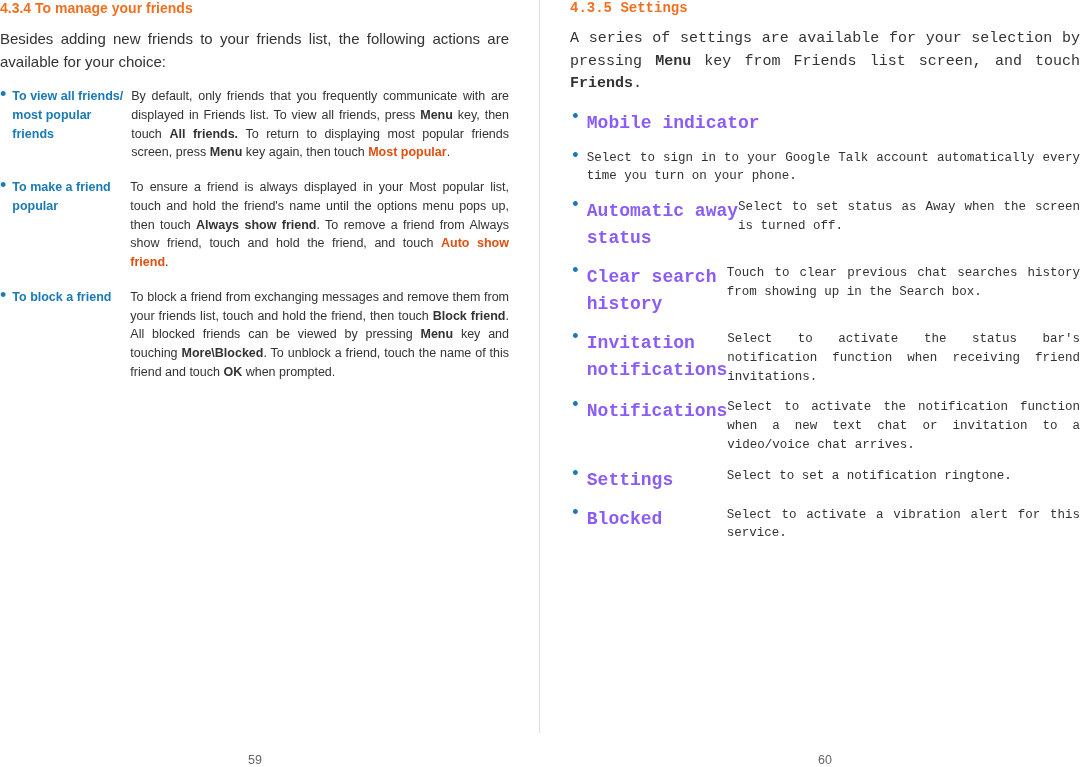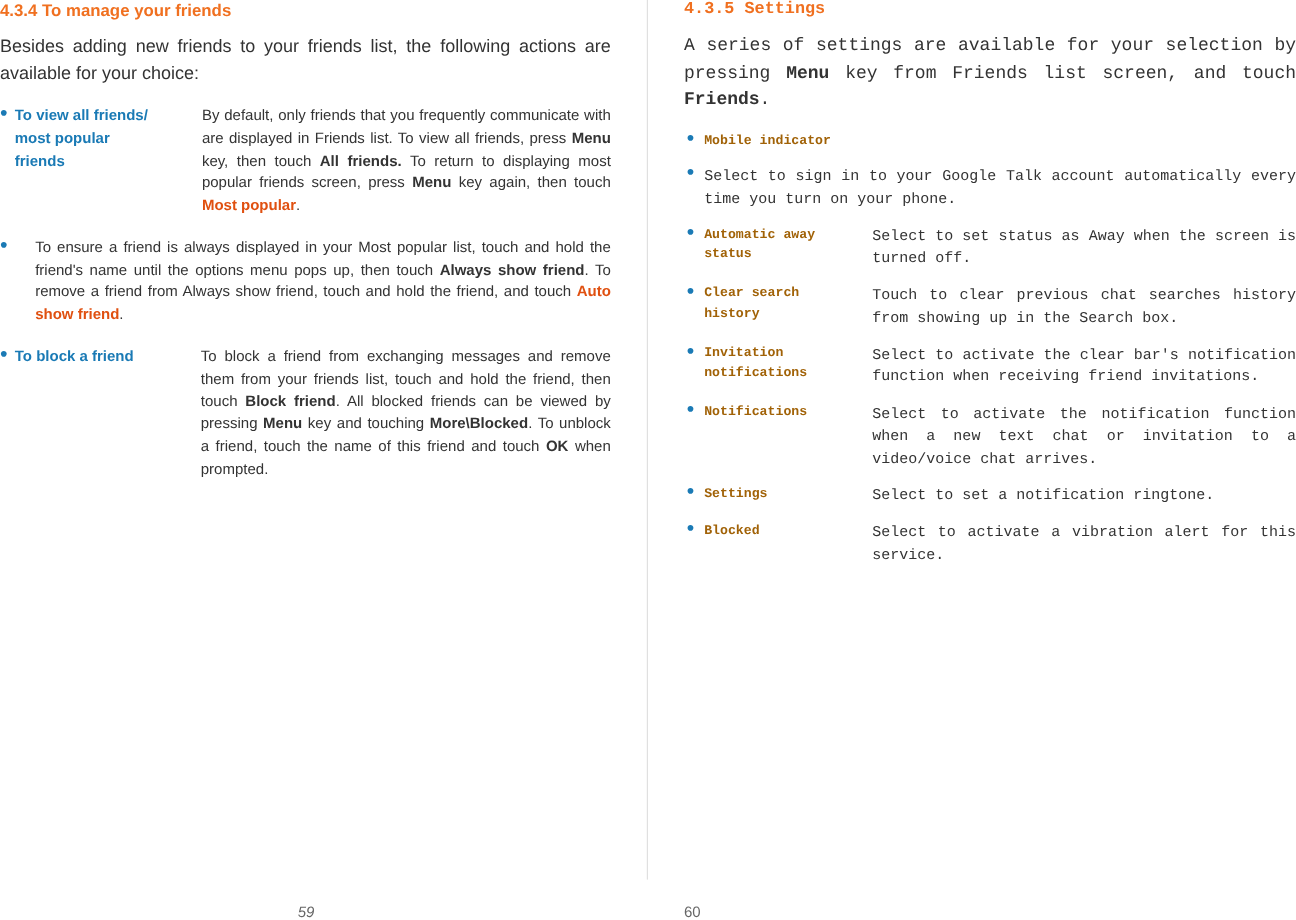--- a/index.html
+++ b/index.html
@@ -65,59 +65,58 @@
       color: #1a7ab5;
       font-size: 18px;
       line-height: 1;
       margin-right: 6px;
       flex-shrink: 0;
       margin-top: -2px;
     }
 
     .left-bullet-content {
       display: flex;
-      gap: 28px;
+      gap: 8px;
       flex: 1;
     }
 
     .left-bullet-term {
       color: #1a7ab5;
       font-weight: bold;
       font-size: 12.5px;
       min-width: 110px;
       flex-shrink: 0;
       line-height: 1.5;
     }
 
     .left-bullet-desc {
       font-size: 12.5px;
       color: #333;
       line-height: 1.5;
       text-align: justify;
       flex: 1;
-      margin-left: 17px;
     }
 
     .page-numbers {
       display: flex;
       width: 100%;
       padding-top: 20px;
     }
 
     .page-num-left {
       width: 50%;
       text-align: center;
       color: #666;
       font-size: 12.5px;
       padding-right: 30px;
-      font-style: italic;
     }
 
     .page-num-right {
       width: 50%;
+      text-align: center;
       color: #666;
       font-size: 12.5px;
       padding-left: 30px;
     }
 
     .pages-wrapper {
       display: flex;
       flex-direction: column;
       width: 100%;
       height: 100%;
@@ -141,23 +140,23 @@
     .right-dot {
       color: #1a7ab5;
       font-size: 18px;
       line-height: 1;
       margin-right: 6px;
       flex-shrink: 0;
       margin-top: -2px;
     }
 
     .right-term {
-      color: #a16207;
-      font-weight: bold;
-      font-size: 11px;
+      color: #8b5cf6;
+      font-weight: bold;
+      font-size: 18px;
       min-width: 140px;
       flex-shrink: 0;
       line-height: 1.5;
     }
 
     .right-desc {
       font-size: 12.5px;
       color: #333;
       line-height: 1.5;
       text-align: justify;
@@ -186,20 +185,21 @@
             <span class="left-bullet-term">To view all friends/<br>most popular<br>friends</span>
             <span class="left-bullet-desc">
               By default, only friends that you frequently communicate with are displayed in Friends list. To view all friends, press <span class="bold-text">Menu</span> key, then touch <span class="bold-text">All friends.</span> To return to displaying most popular friends screen, press <span class="bold-text">Menu</span> key again, then touch <span class="term-orange">Most popular</span>.
             </span>
           </div>
         </li>
 
         <li class="left-bullet-item">
           <span class="left-bullet-dot">•</span>
           <div class="left-bullet-content">
+            <span class="left-bullet-term">To make a friend<br>popular</span>
             <span class="left-bullet-desc">
               To ensure a friend is always displayed in your Most popular list, touch and hold the friend's name until the options menu pops up, then touch <span class="bold-text">Always show friend</span>. To remove a friend from Always show friend, touch and hold the friend, and touch <span class="term-orange">Auto show friend</span>.
             </span>
           </div>
         </li>
 
         <li class="left-bullet-item">
           <span class="left-bullet-dot">•</span>
           <div class="left-bullet-content">
             <span class="left-bullet-term">To block a friend</span>
@@ -237,21 +237,21 @@
 
         <div class="right-row">
           <span class="right-dot">•</span>
           <span class="right-term">Clear search<br>history</span>
           <span class="right-desc">Touch to clear previous chat searches history from showing up in the Search box.</span>
         </div>
 
         <div class="right-row">
           <span class="right-dot">•</span>
           <span class="right-term">Invitation<br>notifications</span>
-          <span class="right-desc">Select to activate the clear bar's notification function when receiving friend invitations.</span>
+          <span class="right-desc">Select to activate the status bar's notification function when receiving friend invitations.</span>
         </div>
 
         <div class="right-row">
           <span class="right-dot">•</span>
           <span class="right-term">Notifications</span>
           <span class="right-desc">Select to activate the notification function when a new text chat or invitation to a video/voice chat arrives.</span>
         </div>
 
         <div class="right-row">
           <span class="right-dot">•</span>

